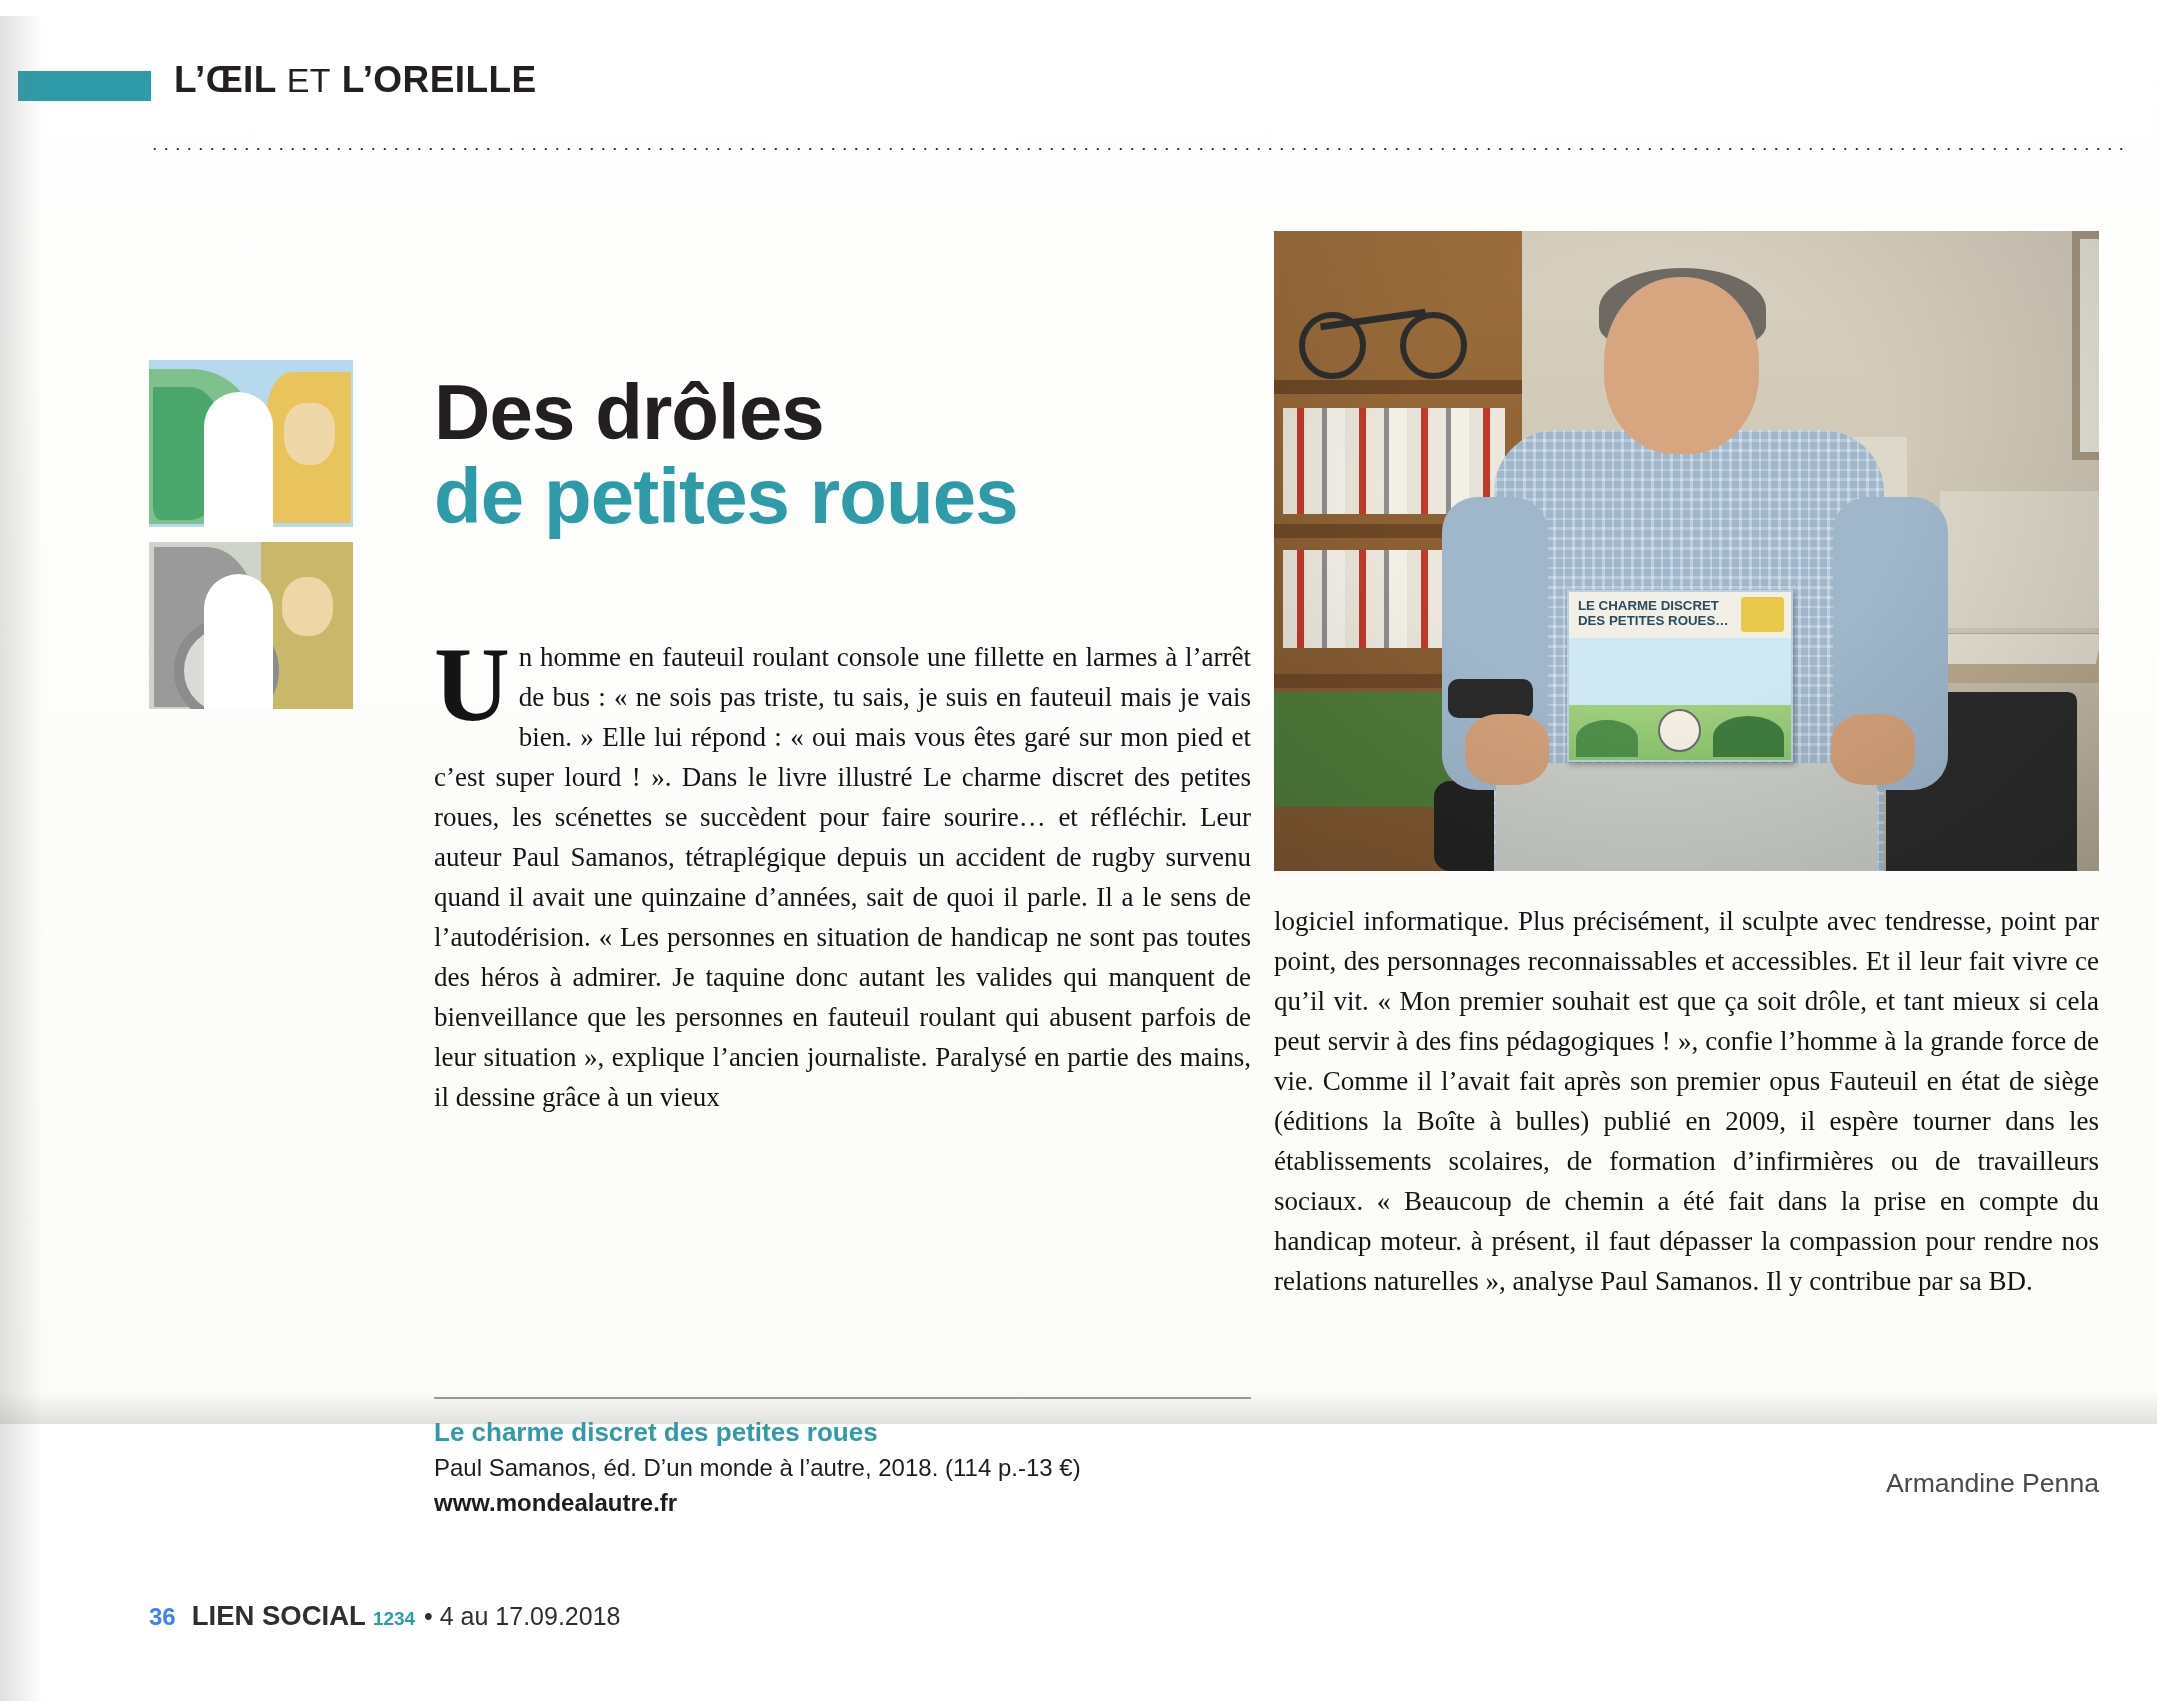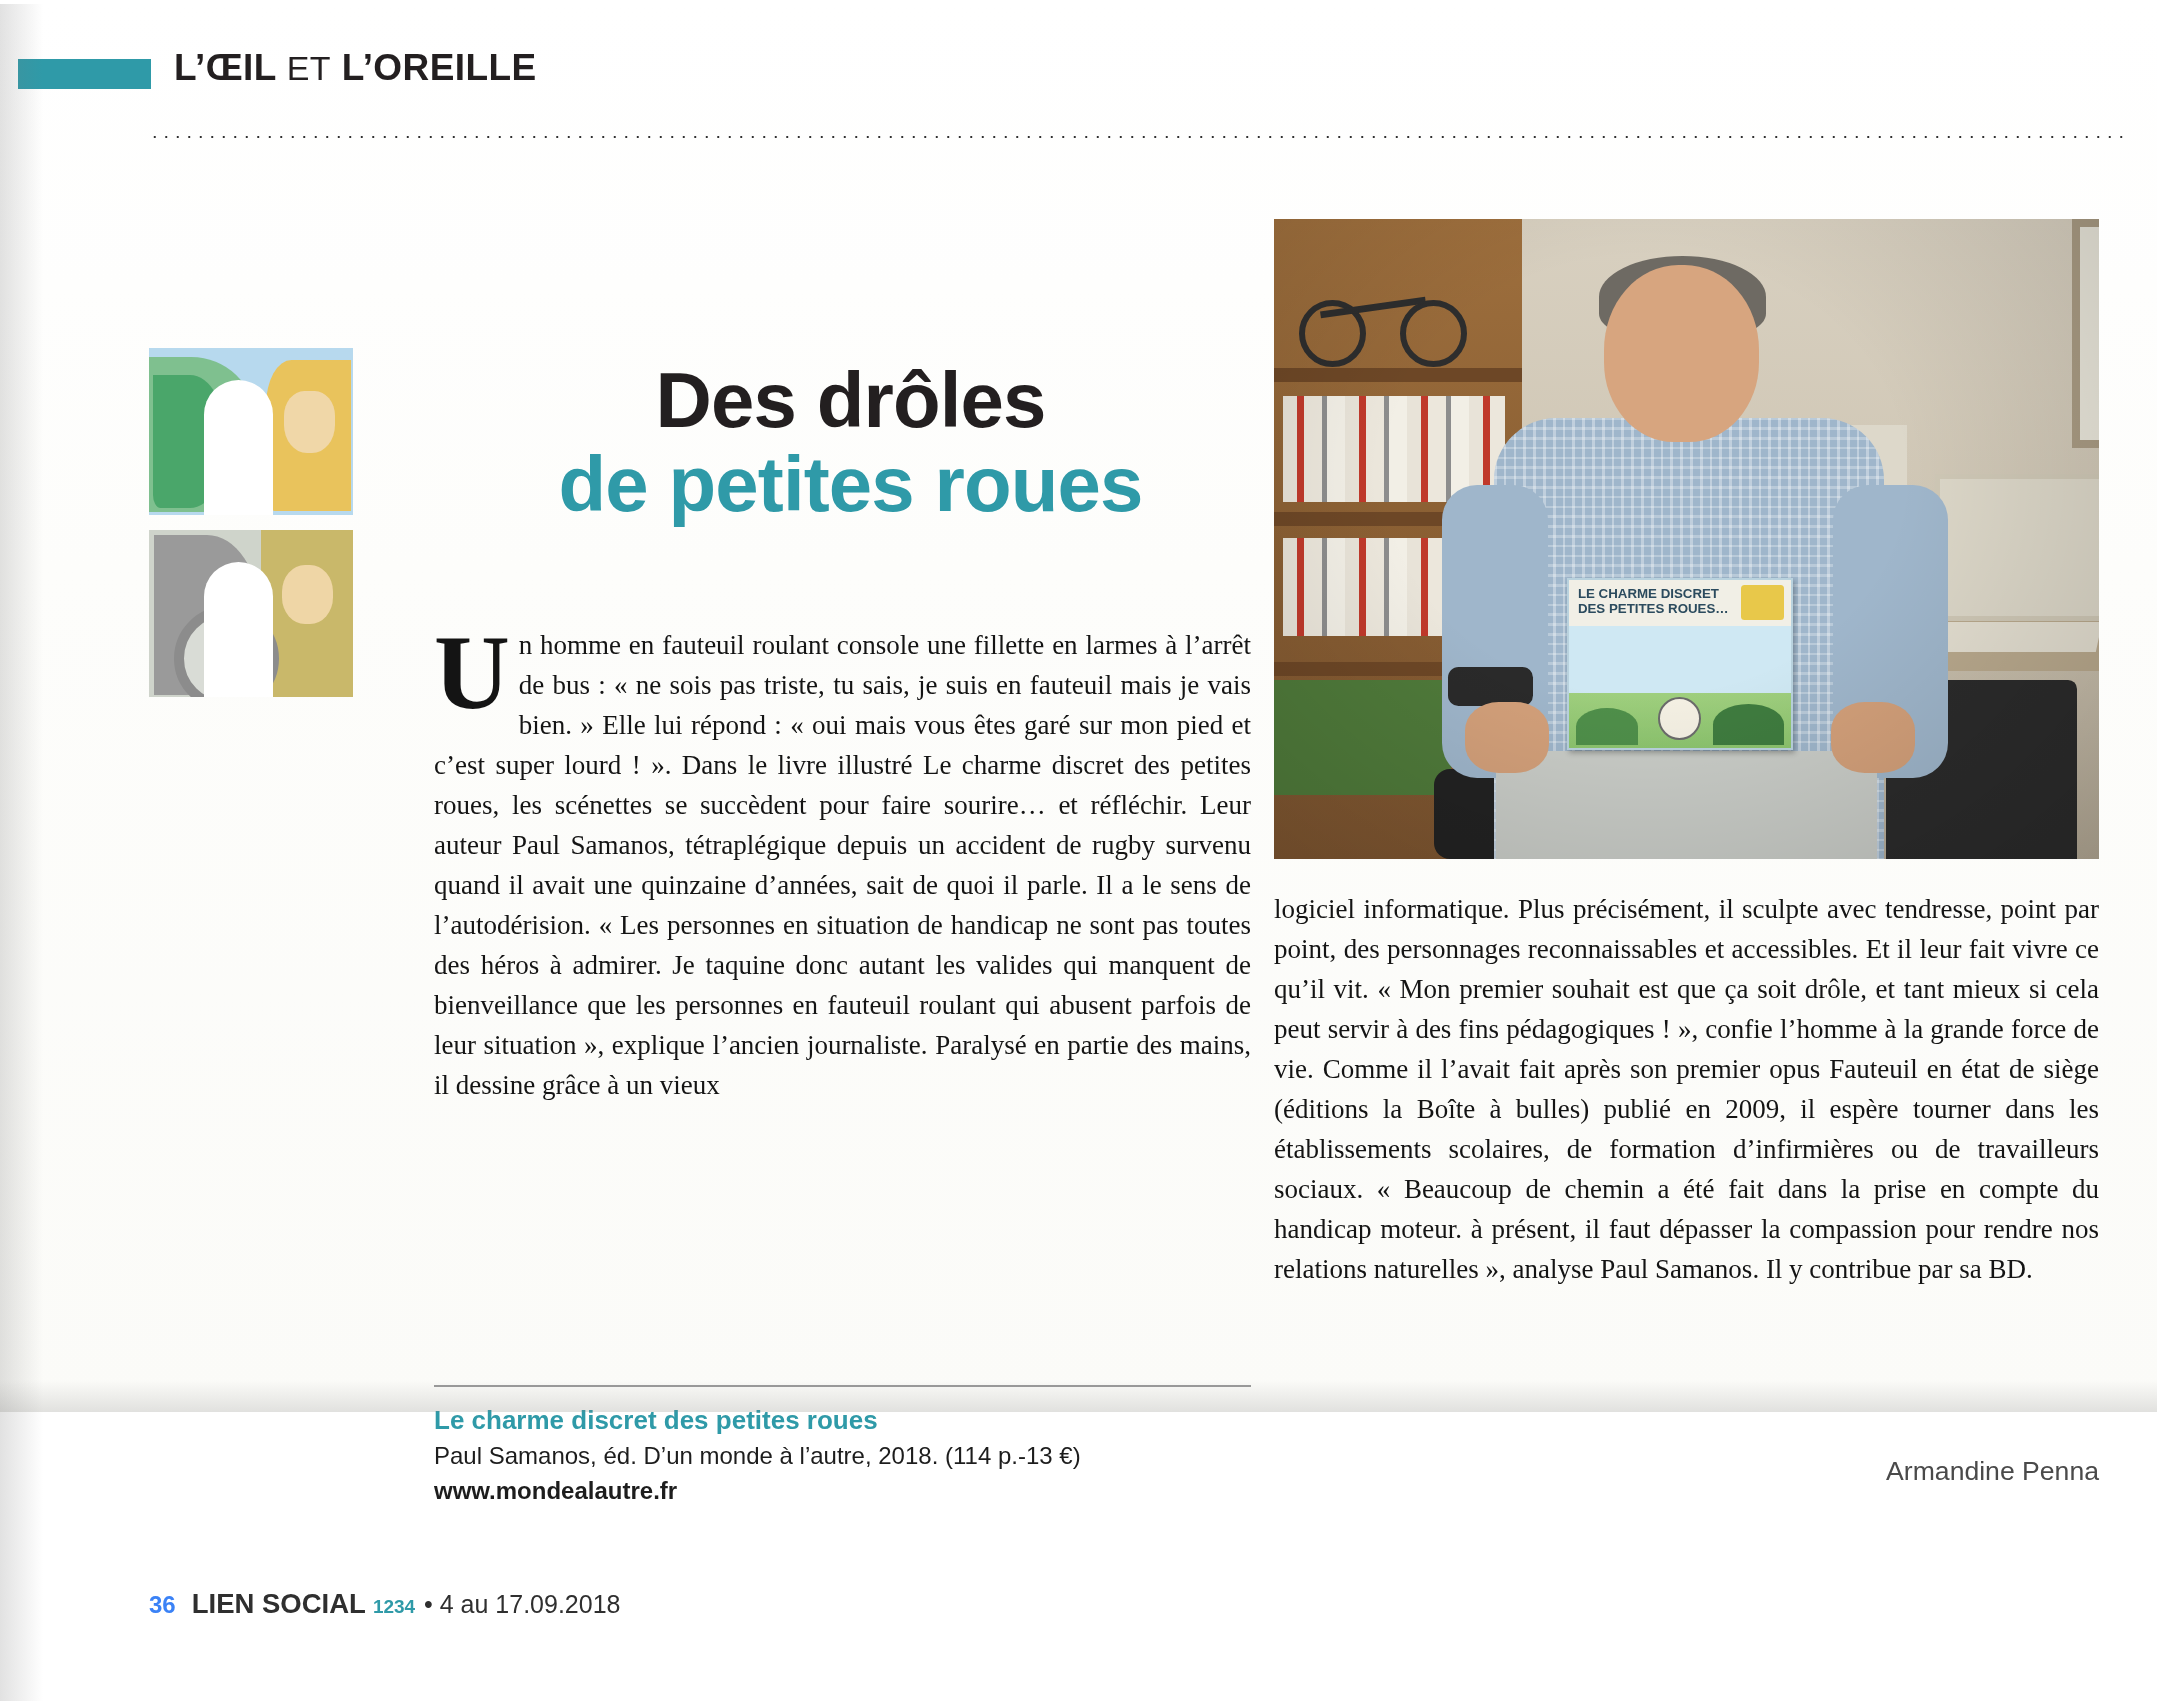--- a/index.html
+++ b/index.html
@@ -11,21 +11,21 @@
     width: 2157px;
     height: 1701px;
     position: relative;
     font-family: "Liberation Serif", serif;
     color: #1a1a1a;
     overflow: hidden;
   }
 
   .page {
     position: absolute;
-    left: 0; top: 4px;
+    left: 0; top: 16px;
     width: 2157px;
     height: 1408px;
     background: #fdfdfc;
   }
 
   
   .paper-tint {
     position: absolute;
     left: 0; top: 0; right: 0; bottom: 0;
     background: linear-gradient(180deg, #ffffff 0%, #fdfdfb 40%, #fbfbf8 100%);
@@ -147,21 +147,20 @@
     background: #efd6a6;
     border-radius: 45%;
   }
 
   
   .headline {
     position: absolute;
     left: 434px;
     top: 355px;
     width: 833px;
-    text-align: center;
   }
   .headline .l1 {
     font-family: "Liberation Sans", sans-serif;
     font-weight: bold;
     font-size: 78px;
     line-height: 82px;
     color: #231f20;
     letter-spacing: -0.9px;
   }
   .headline .l2 {

